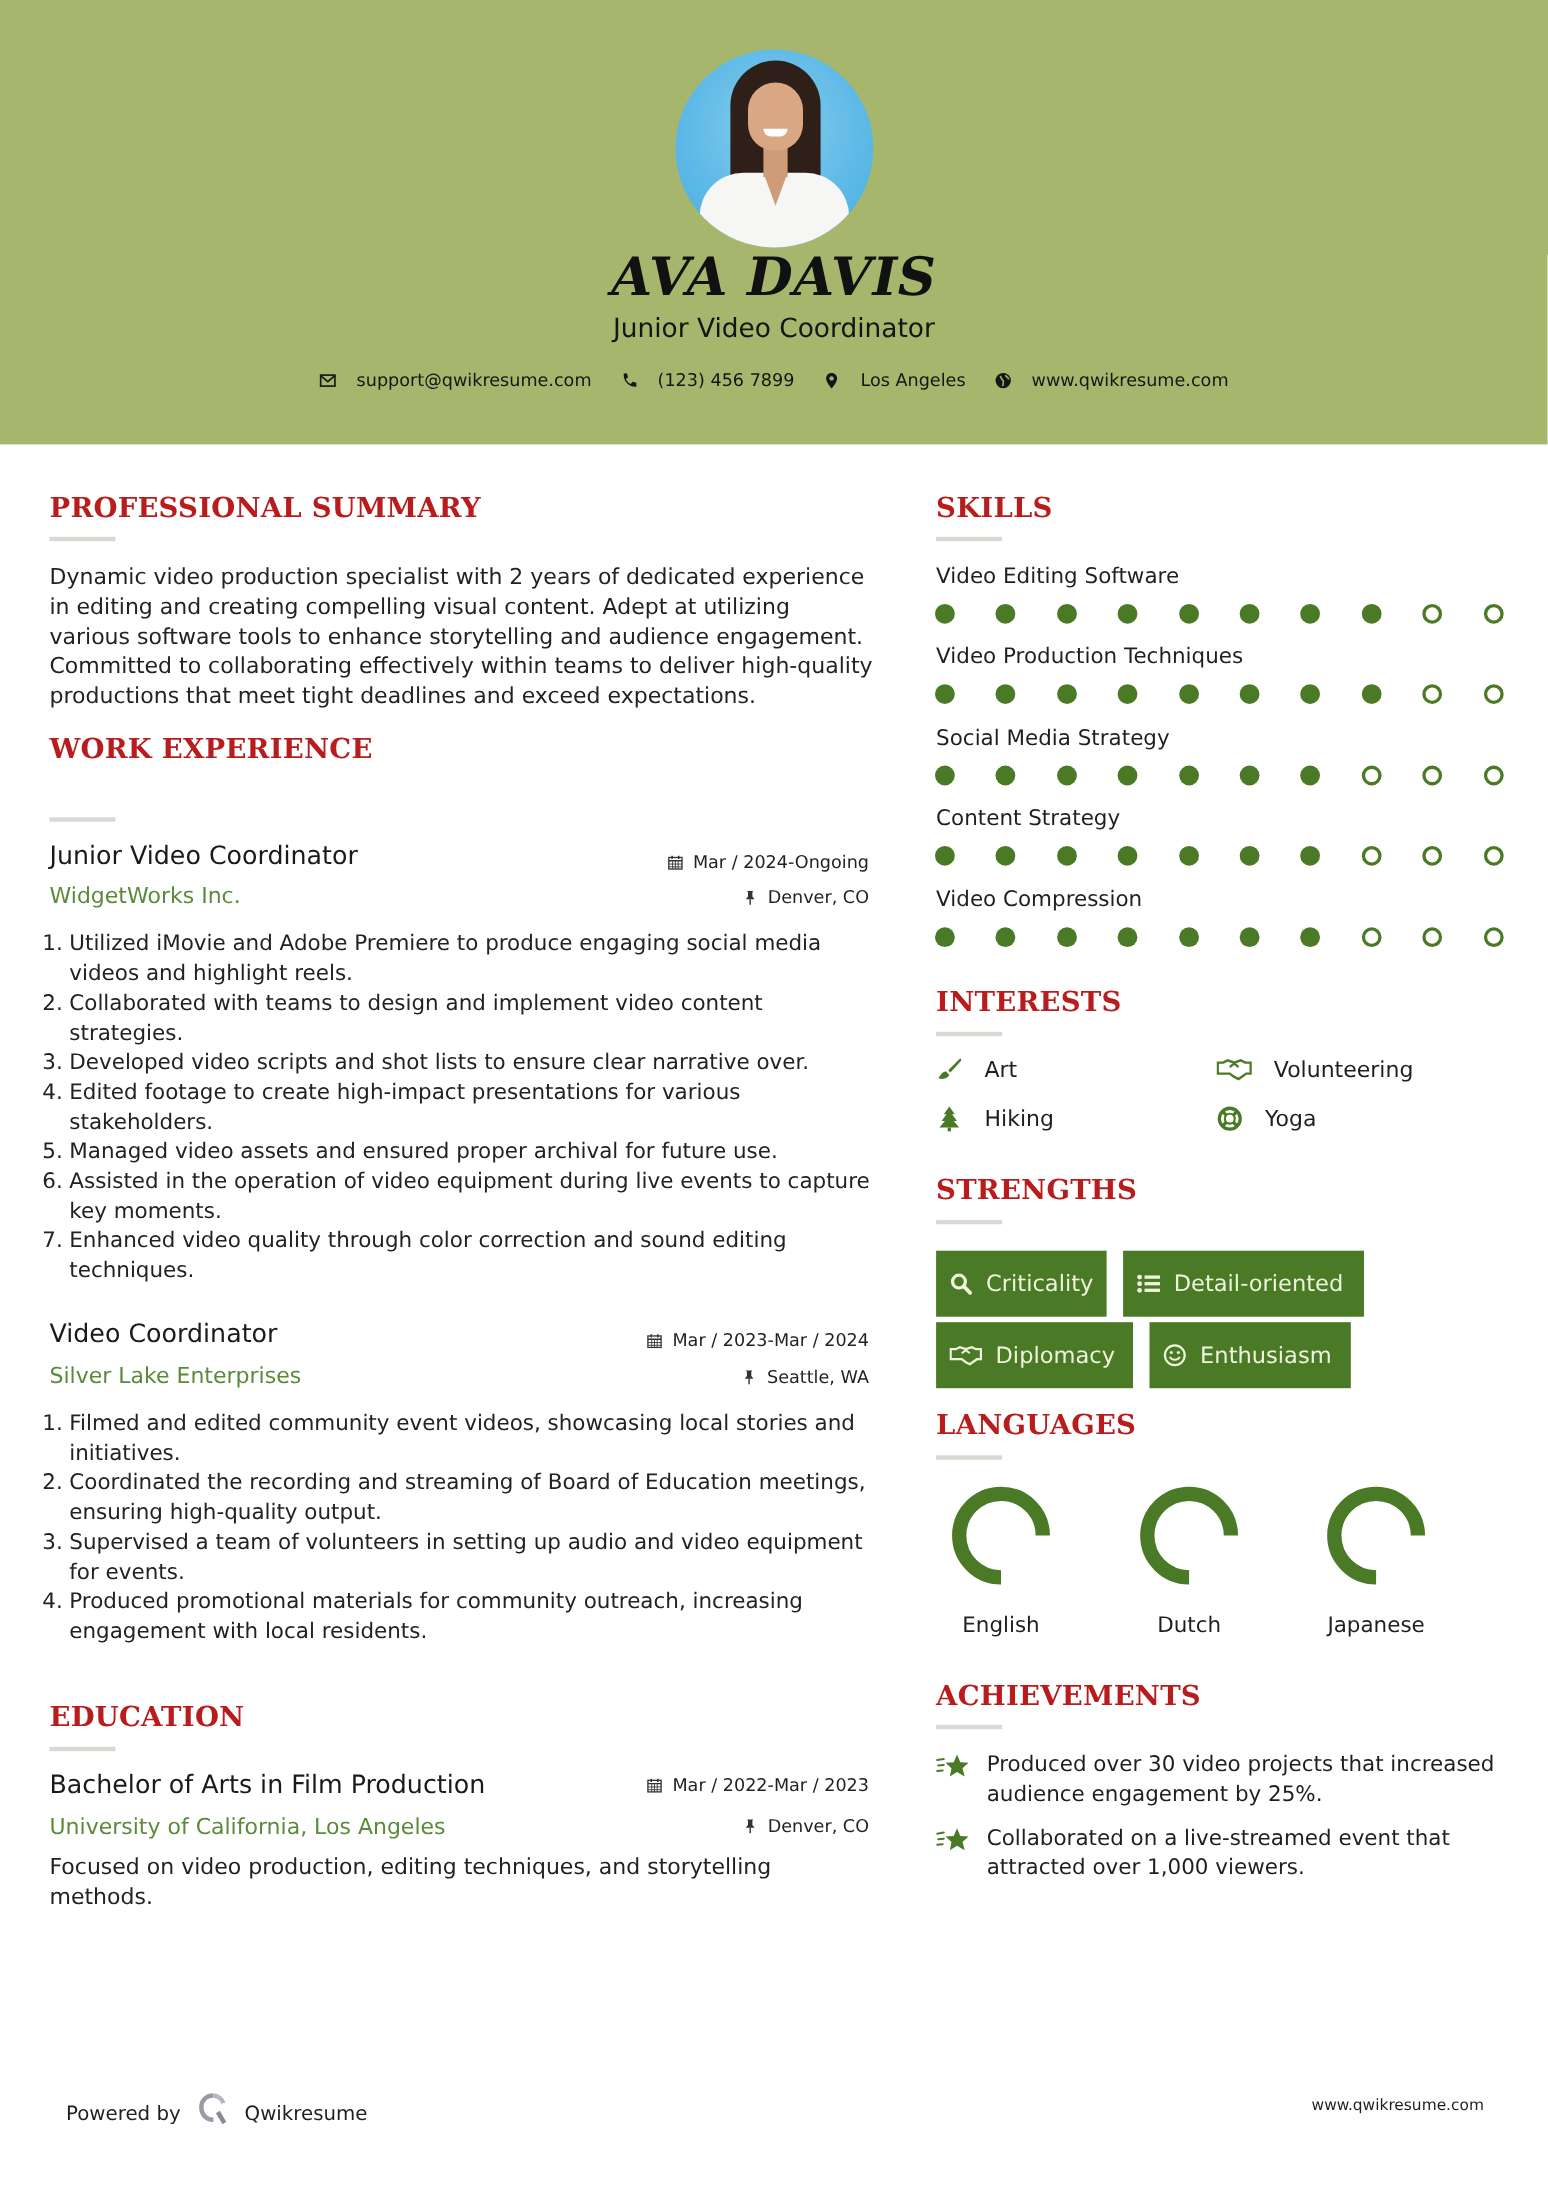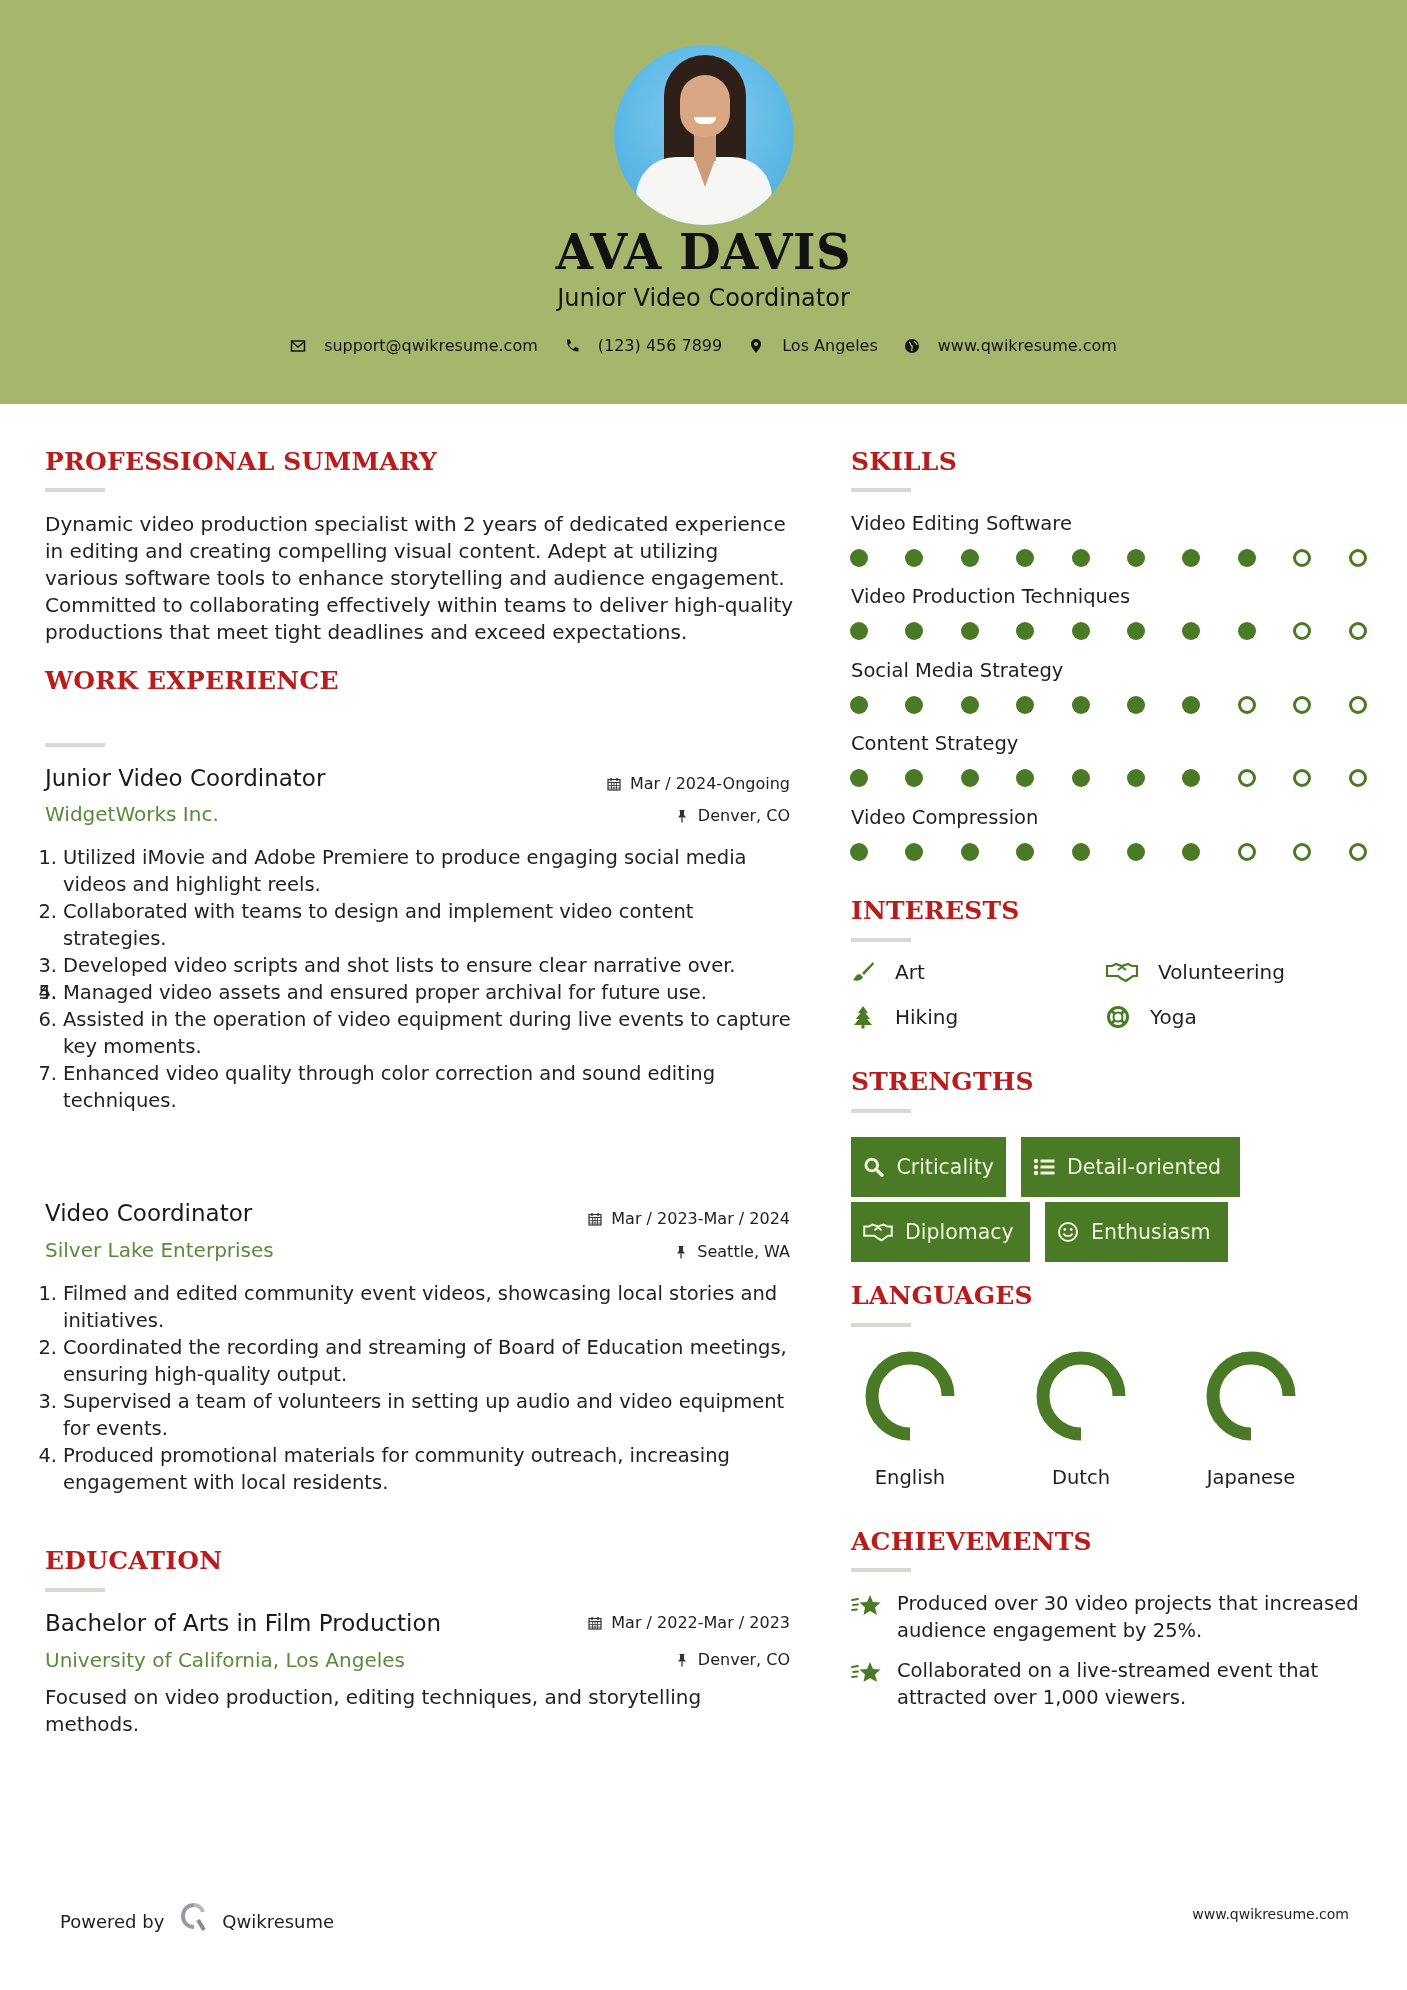--- a/index.html
+++ b/index.html
@@ -10,21 +10,21 @@
   .header { position: absolute; left: 0; top: 0; width: 1407px; height: 404px; background: #A6B66D; }
   .photo { position: absolute; left: 614px; top: 45px; width: 180px; height: 180px; border-radius: 50%;
            background: radial-gradient(circle at 50% 40%, #86cdee 0%, #5cb8e6 60%, #49abdf 100%); overflow: hidden; }
   .photo .hair { position: absolute; left: 50px; top: 10px; width: 82px; height: 120px; background: #2e2018; border-radius: 42px 42px 18px 18px; }
   .photo .face { position: absolute; left: 66px; top: 30px; width: 50px; height: 62px; background: #d9a784; border-radius: 25px 25px 24px 24px; }
   .photo .smile { position: absolute; left: 80px; top: 72px; width: 22px; height: 7px; background: #fff; border-radius: 0 0 10px 10px; }
   .photo .neck { position: absolute; left: 80px; top: 86px; width: 22px; height: 30px; background: #cf9c79; }
   .photo .shirt { position: absolute; left: 22px; top: 112px; width: 136px; height: 90px; background: #f6f6f4; border-radius: 40px 40px 0 0; }
   .photo .vneck { position: absolute; left: 80px; top: 112px; width: 0; height: 0; border-left: 11px solid transparent; border-right: 11px solid transparent; border-top: 30px solid #cf9c79; }
 
-  .name { position: absolute; left: 0; top: 224px; width: 1407px; text-align: center; font-family: "DejaVu Serif", serif; font-weight: bold; font-size: 48px; letter-spacing: 0.5px; color: #111; }
+  .name { position: absolute; left: 0; top: 224px; width: 1407px; text-align: center; font-family: "DejaVu Serif", serif; font-weight: bold; font-size: 48px; letter-spacing: 0.5px; color: #111; font-style: italic; }
   .role { position: absolute; left: 0; top: 284px; width: 1407px; text-align: center; font-size: 24px; color: #151515; }
   .contacts { position: absolute; left: 0; top: 336px; width: 1407px; display: flex; justify-content: center; align-items: center; font-size: 16px; color: #151515; }
   .contact { display: flex; align-items: center; margin: 0 13px; }
   .contact .ic { display: inline-block; width: 16px; height: 16px; margin-right: 18px; }
 
   
   .sec-title { position: absolute; font-family: "DejaVu Serif", serif; font-weight: bold; font-size: 25px; color: #b91c1c; letter-spacing: 0.2px; }
   .sec-rule { position: absolute; width: 60px; height: 4px; background: #d9d9d4; }
 
   
@@ -131,21 +131,21 @@
   <svg class="ic" viewBox="0 0 14 14">
       <path d="M4 1 H10 L9 2 V6 L11 8.5 H3 L5 6 V2 Z" fill="#333"></path>
       <line x1="7" y1="8.5" x2="7" y2="13.5" stroke="#333" stroke-width="1.3"></line>
     </svg>
   <span>Denver, CO</span>
 </div>
 <ol class="olist" style="top:844px;">
   <li><span class="num">1.</span><span>Utilized iMovie and Adobe Premiere to produce engaging social media videos and highlight reels.</span></li>
   <li><span class="num">2.</span><span>Collaborated with teams to design and implement video content strategies.</span></li>
   <li><span class="num">3.</span><span>Developed video scripts and shot lists to ensure clear narrative over.</span></li>
-  <li><span class="num">4.</span></li>
+  <li><span class="num">4.</span><span>Edited footage to create high-impact presentations for various stakeholders.</span></li>
   <li><span class="num">5.</span><span>Managed video assets and ensured proper archival for future use.</span></li>
   <li><span class="num">6.</span><span>Assisted in the operation of video equipment during live events to capture key moments.</span></li>
   <li><span class="num">7.</span><span>Enhanced video quality through color correction and sound editing techniques.</span></li>
 </ol>
 
 <div class="job-title" style="top:1200px;">Video Coordinator</div>
 <div class="meta" style="top:1209px;">
   <svg class="ic" viewBox="0 0 14 14">
       <rect x="1" y="2.5" width="12" height="10.5" fill="none" stroke="#333" stroke-width="1.2"></rect>
       <line x1="1" y1="5.5" x2="13" y2="5.5" stroke="#333" stroke-width="1.2"></line>

